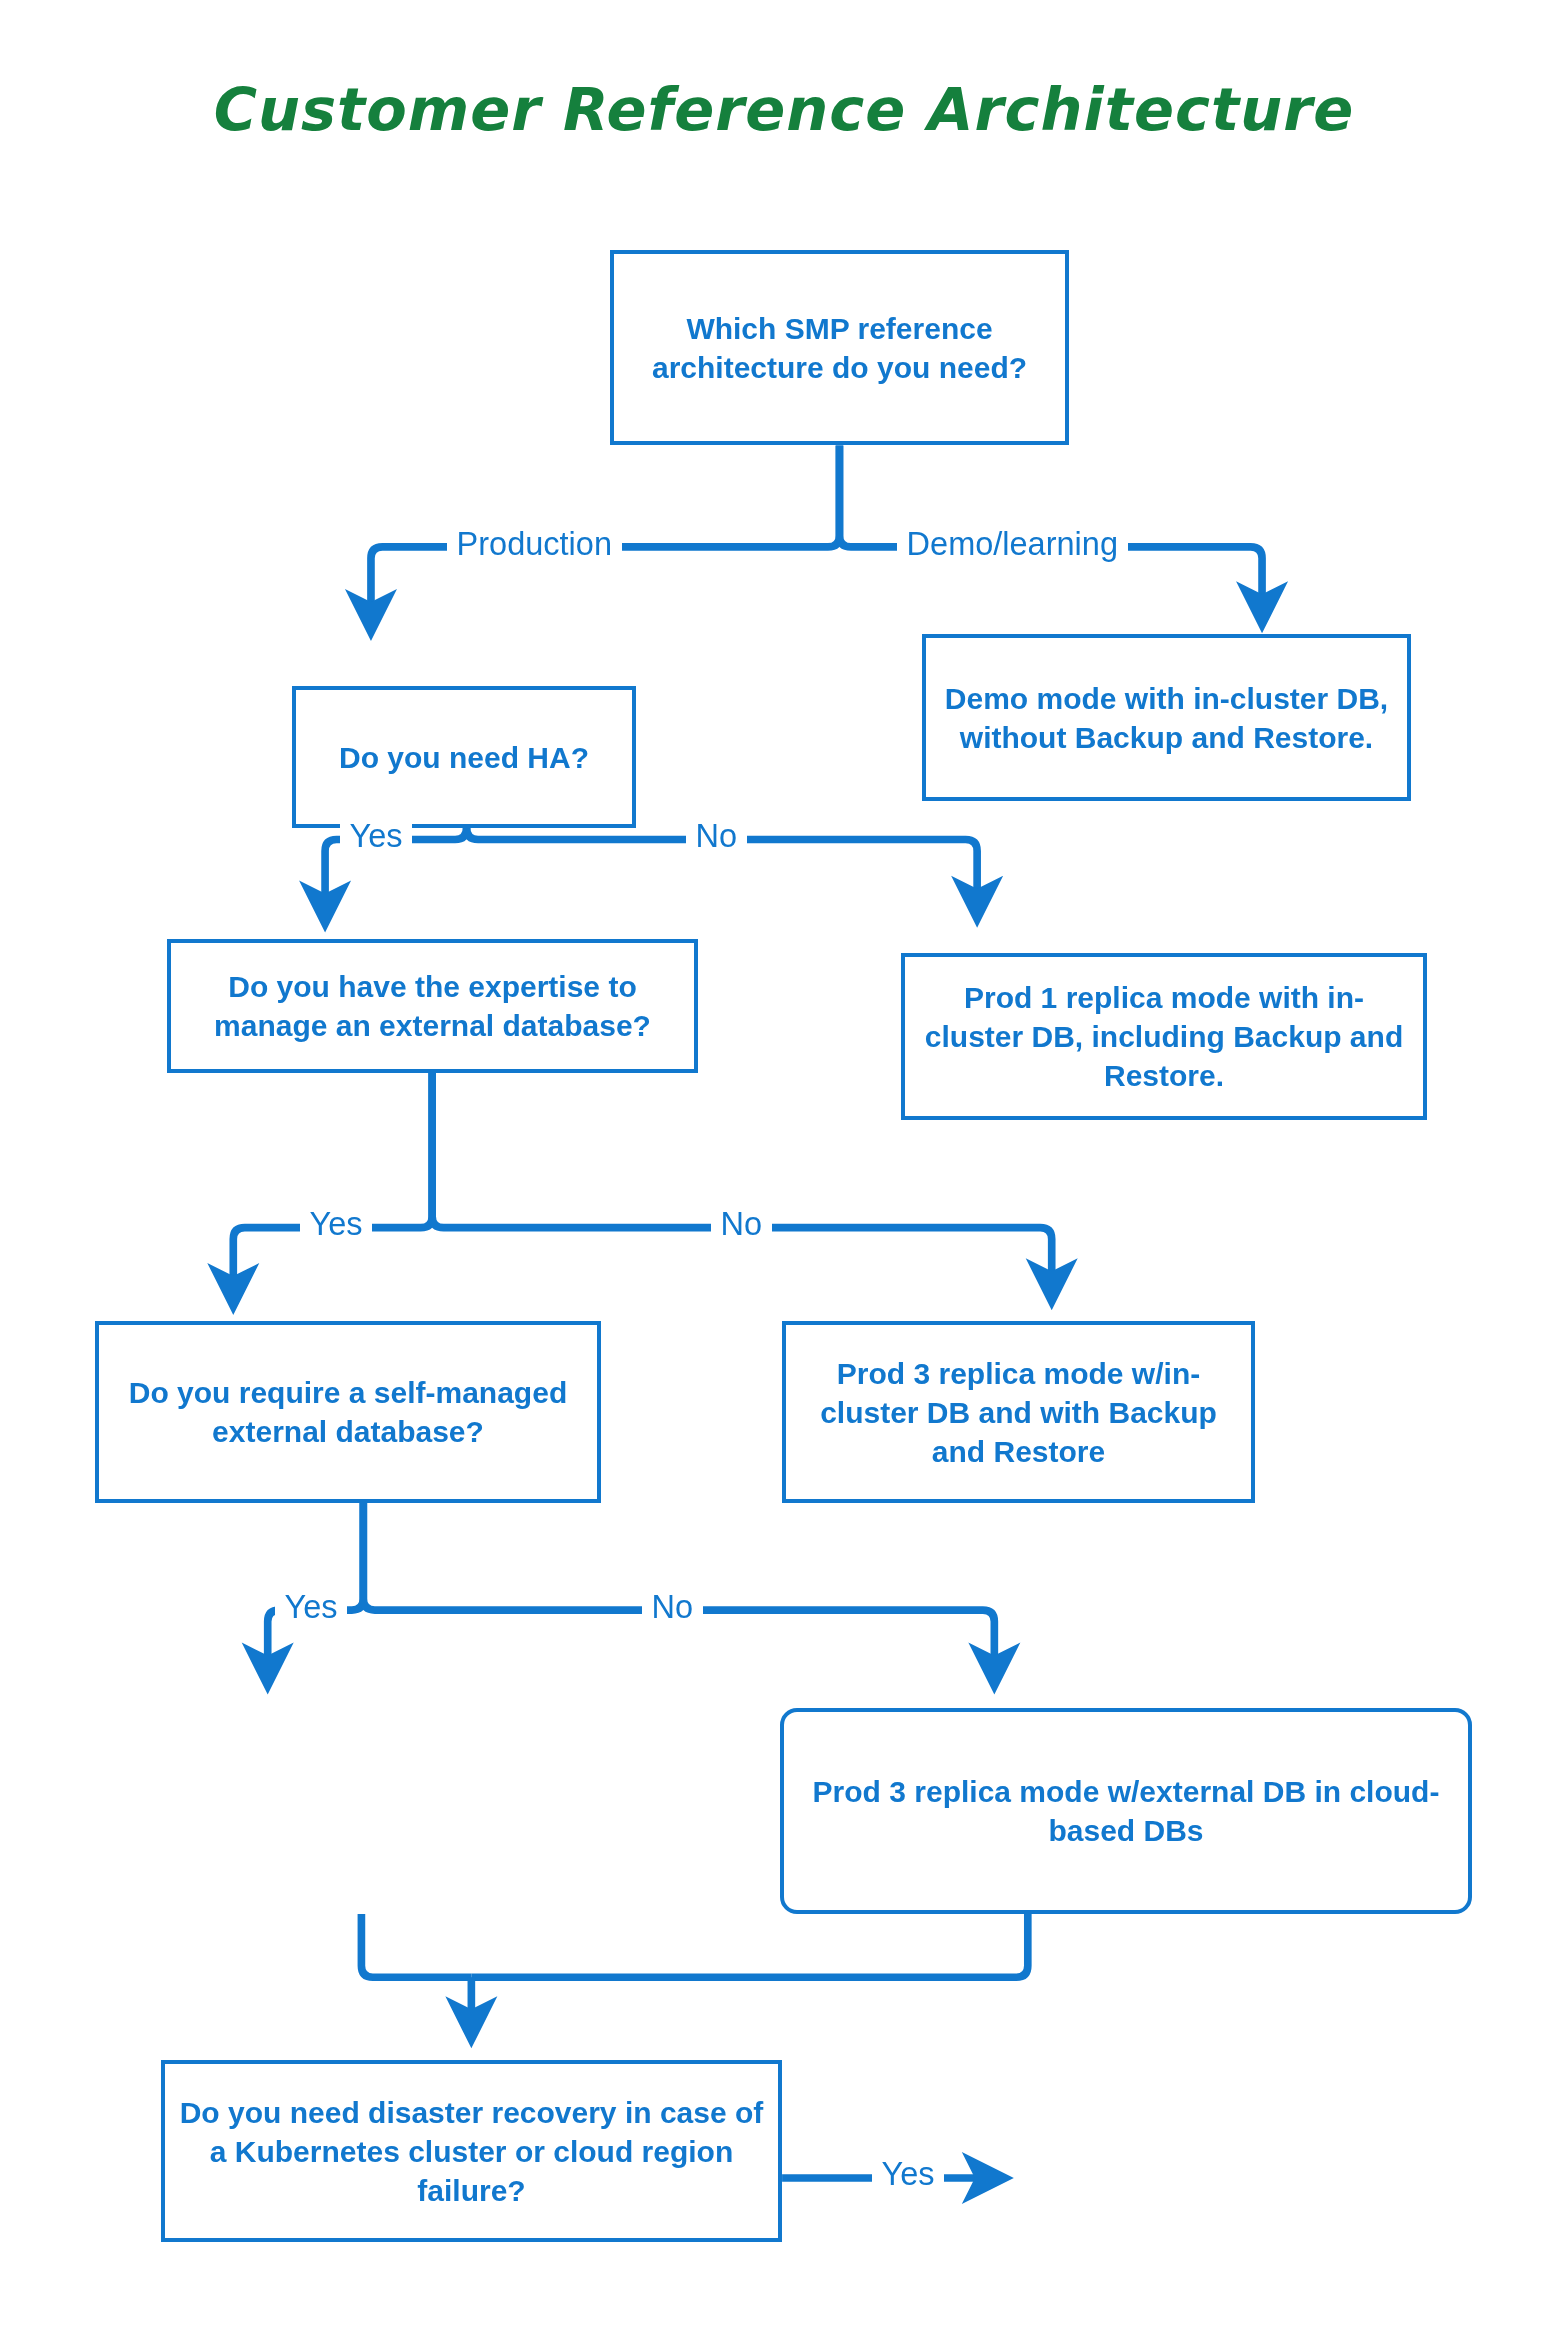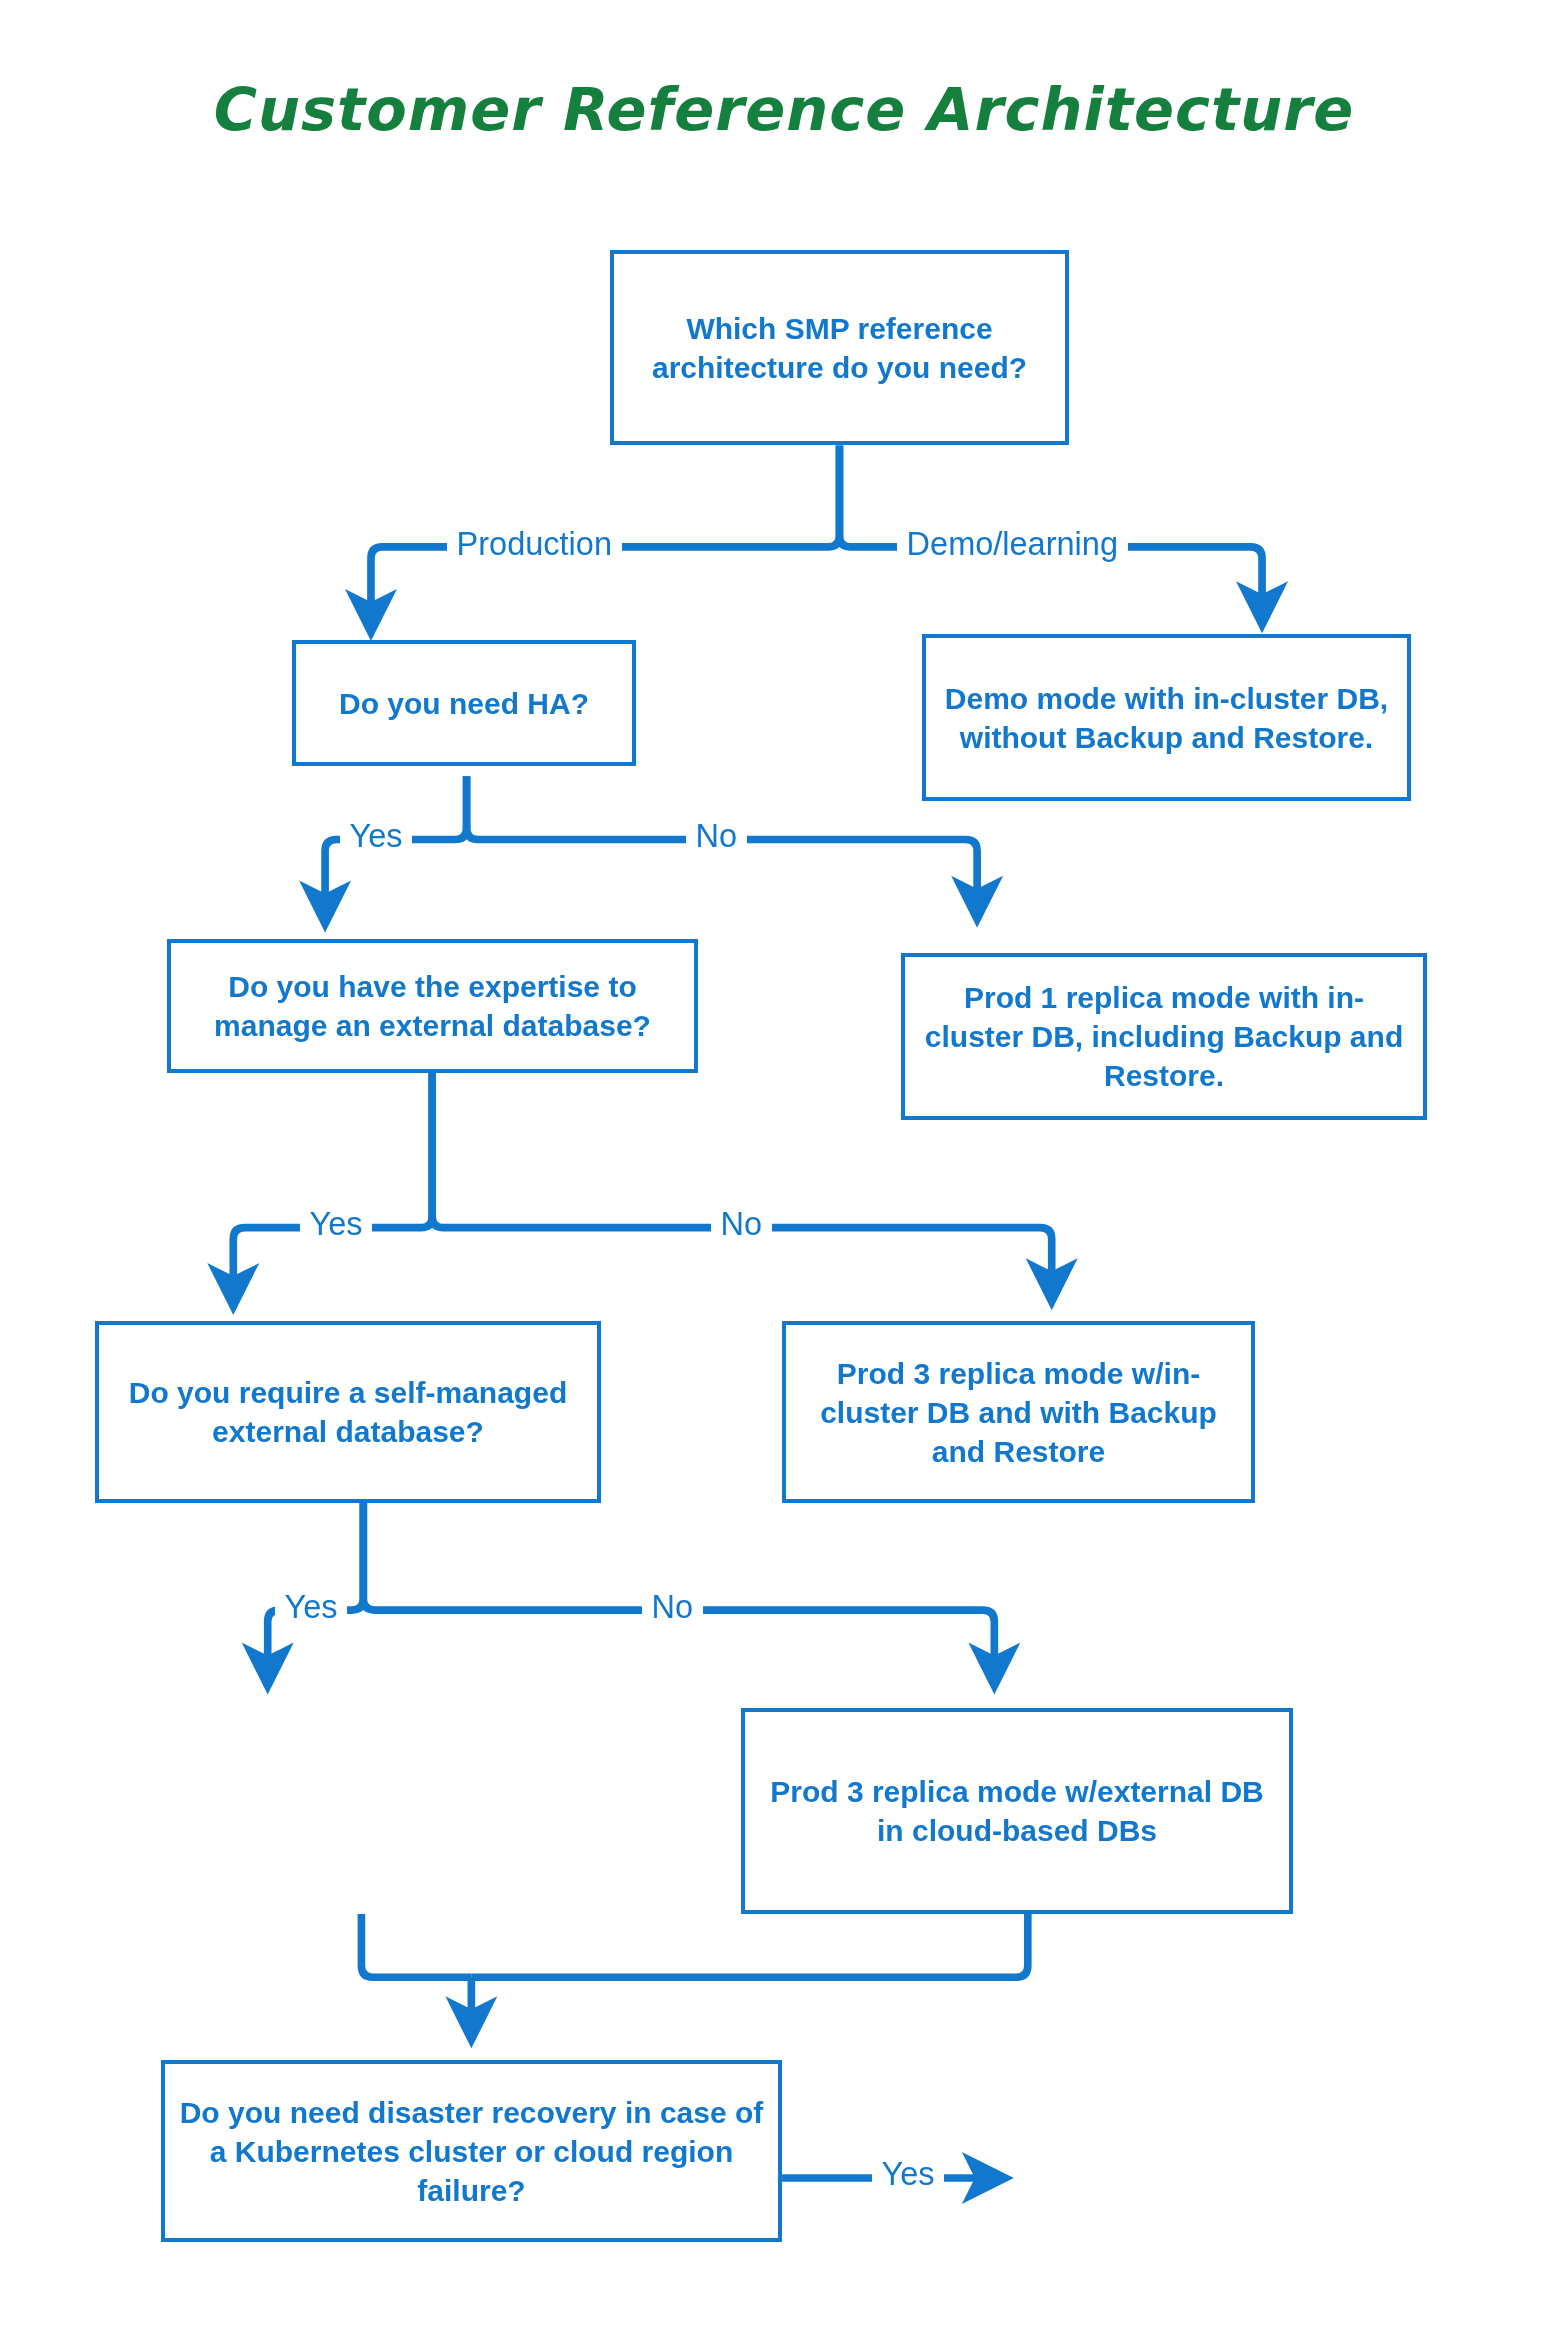--- a/index.html
+++ b/index.html
@@ -105,21 +105,21 @@
       <path d="M493,2068 L493,2112" marker-end="url(#arrow)"></path>
 
       <path d="M818,2278 L1030,2278" marker-end="url(#arrow)"></path>
     </g>
   </svg>
 
   <div class="node" style="left:610px; top:250px; width:459px; height:195px;">
     <span>Which SMP reference architecture do you need?</span>
   </div>
 
-  <div class="node" style="left:292px; top:640px; width:344px; height:126px;">
+  <div class="node" style="left:292px; top:686px; width:344px; height:142px;">
     <span>Do you need HA?</span>
   </div>
 
   <div class="node" style="left:922px; top:634px; width:489px; height:167px;">
     <span>Demo mode with in-cluster DB, without Backup and Restore.</span>
   </div>
 
   <div class="node" style="left:167px; top:939px; width:531px; height:134px;">
     <span>Do you have the expertise to manage an external database?</span>
   </div>
@@ -130,21 +130,21 @@
 
   <div class="node" style="left:95px; top:1321px; width:506px; height:182px;">
     <span>Do you require a self-managed external database?</span>
   </div>
 
   <div class="node" style="left:782px; top:1321px; width:473px; height:182px;">
     <span>Prod 3 replica mode w/in-cluster DB and with Backup and Restore</span>
   </div>
 
 
-  <div class="node" style="left:741px; top:1708px; width:552px; height:206px;">
+  <div class="node" style="left:780px; top:1708px; width:692px; height:206px;border-radius:17px;">
     <span>Prod 3 replica mode w/external DB in cloud-based DBs</span>
   </div>
 
   <div class="node" style="left:161px; top:2060px; width:621px; height:182px;">
     <span>Do you need disaster recovery in case of a Kubernetes cluster or cloud region failure?</span>
   </div>
 
 
   <div class="edge-label" style="left:447px; top:528px;">Production</div>
 

